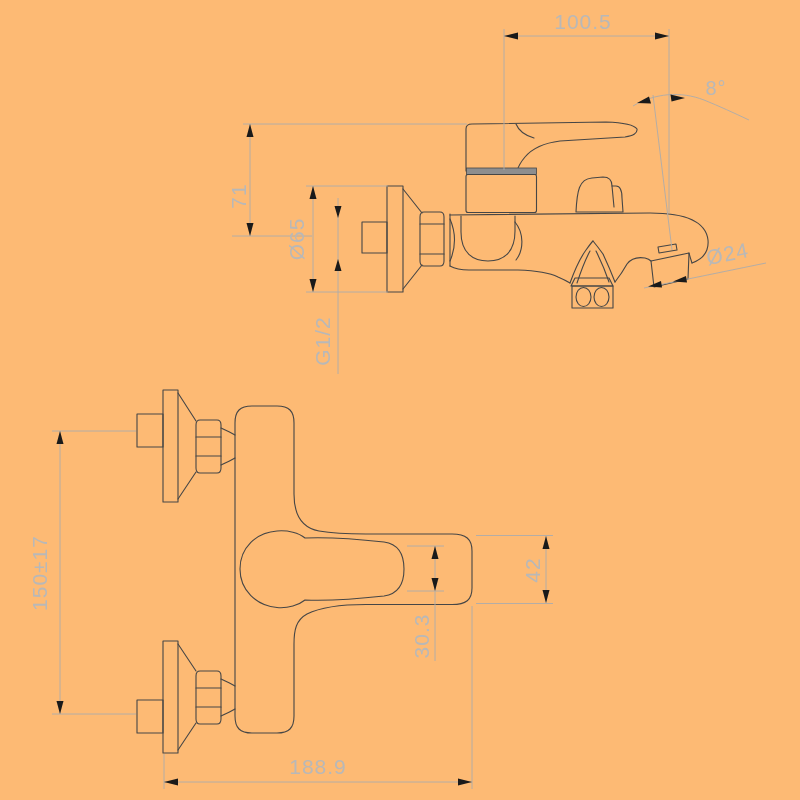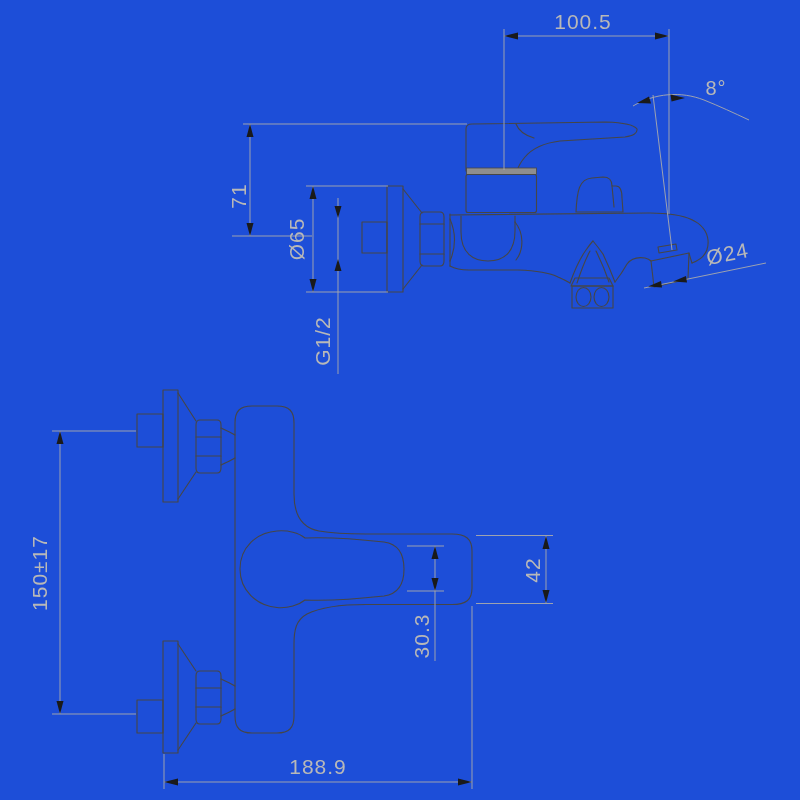--- a/index.html
+++ b/index.html
@@ -1,16 +1,16 @@
 <!DOCTYPE html>
 <html><head>
 <meta charset="utf-8">
 <style>
   html,body{margin:0;padding:0;background:#ffffff;}
-  .stage{width:800px;height:800px;position:relative;background:#1d4ed8;font-family:"Liberation Sans",sans-serif;}
+  .stage{width:800px;height:800px;position:relative;background:#fdba74;font-family:"Liberation Sans",sans-serif;}
   svg{display:block;}
   .pl{stroke:#464646;stroke-width:1.1;fill:none;stroke-linecap:round;stroke-linejoin:round;}
   .collar{fill:#8e8e8e;stroke:#464646;stroke-width:0.8;}
   .dl{stroke:#ababab;stroke-width:0.9;fill:none;}
   .arr{fill:#1a1a1a;stroke:none;}
   .dim{font-family:"Liberation Sans",sans-serif;font-size:21px;fill:#b8b8b8;letter-spacing:1px;}
   .dim.small{font-size:20px;}
 </style>
 </head>
 <body>

